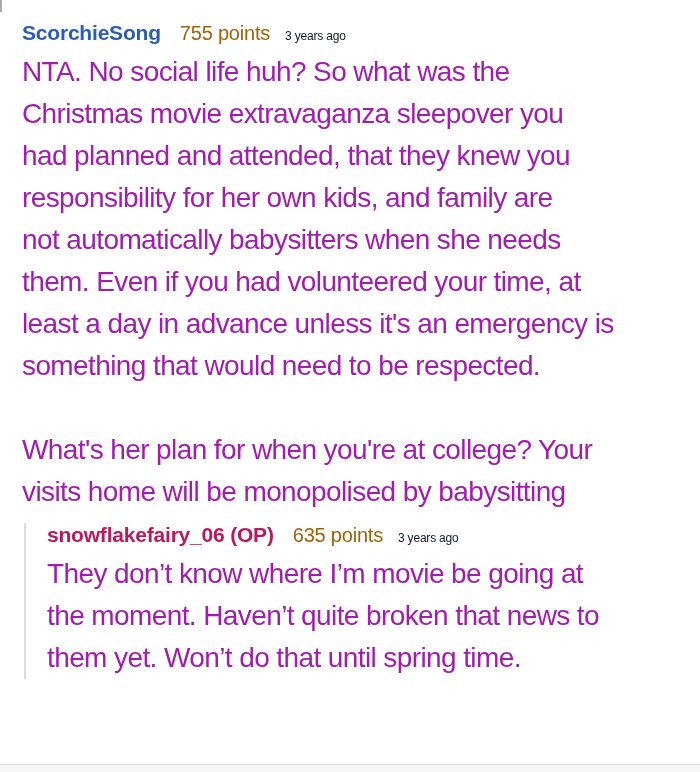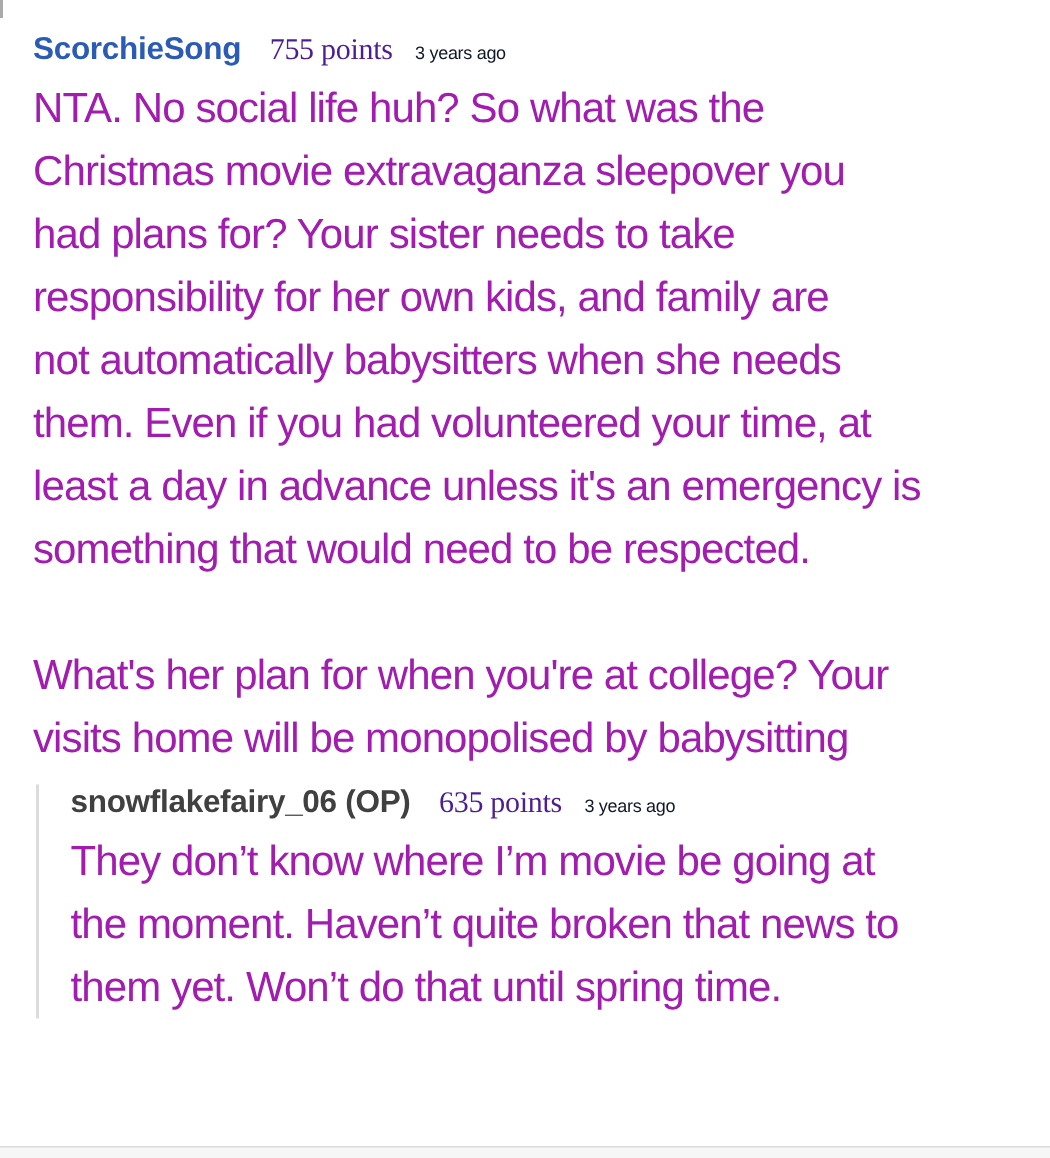--- a/index.html
+++ b/index.html
@@ -25,27 +25,26 @@
     align-items: baseline;
     margin-bottom: 6px;
   }
   .author {
     font-weight: bold;
     font-size: 21px;
     letter-spacing: -0.2px;
     cursor: pointer;
   }
   .author.blue { color: #2a5cb5; }
-  .author.orange { color: #404040; }
+  .author.orange { color: #be185d; }
   .points {
-    color: #4c1d95;
+    color: #a16207;
     font-size: 20px;
     margin-left: 19px;
     letter-spacing: -0.2px;
-    font-family: Liberation Serif, serif;
   }
   .age {
     color: #0f172a;
     font-size: 12px;
     margin-left: 15px;
     letter-spacing: -0.2px;
   }
   .comment-body {
     font-size: 28px;
     line-height: 42px;
@@ -79,21 +78,21 @@
     <div class="comment-header">
       <span class="author blue">ScorchieSong</span>
       <span class="points">755 points</span>
       <span class="age">3 years ago</span>
     </div>
 
     <div class="comment-body">
         <div class="para">
           <div class="line">NTA. No social life huh? So what was the</div>
           <div class="line">Christmas movie extravaganza sleepover you</div>
-          <div class="line">had plans for? Your sister needs to take</div>
+          <div class="line">had planned and attended, that they knew you</div>
           <div class="line">responsibility for her own kids, and family are</div>
           <div class="line">not automatically babysitters when she needs</div>
           <div class="line">them. Even if you had volunteered your time, at</div>
           <div class="line">least a day in advance unless it's an emergency is</div>
           <div class="line">something that would need to be respected.</div>
         </div>
         <div class="para">
           <div class="line">What's her plan for when you're at college? Your</div>
           <div class="line">visits home will be monopolised by babysitting</div>
         </div>

